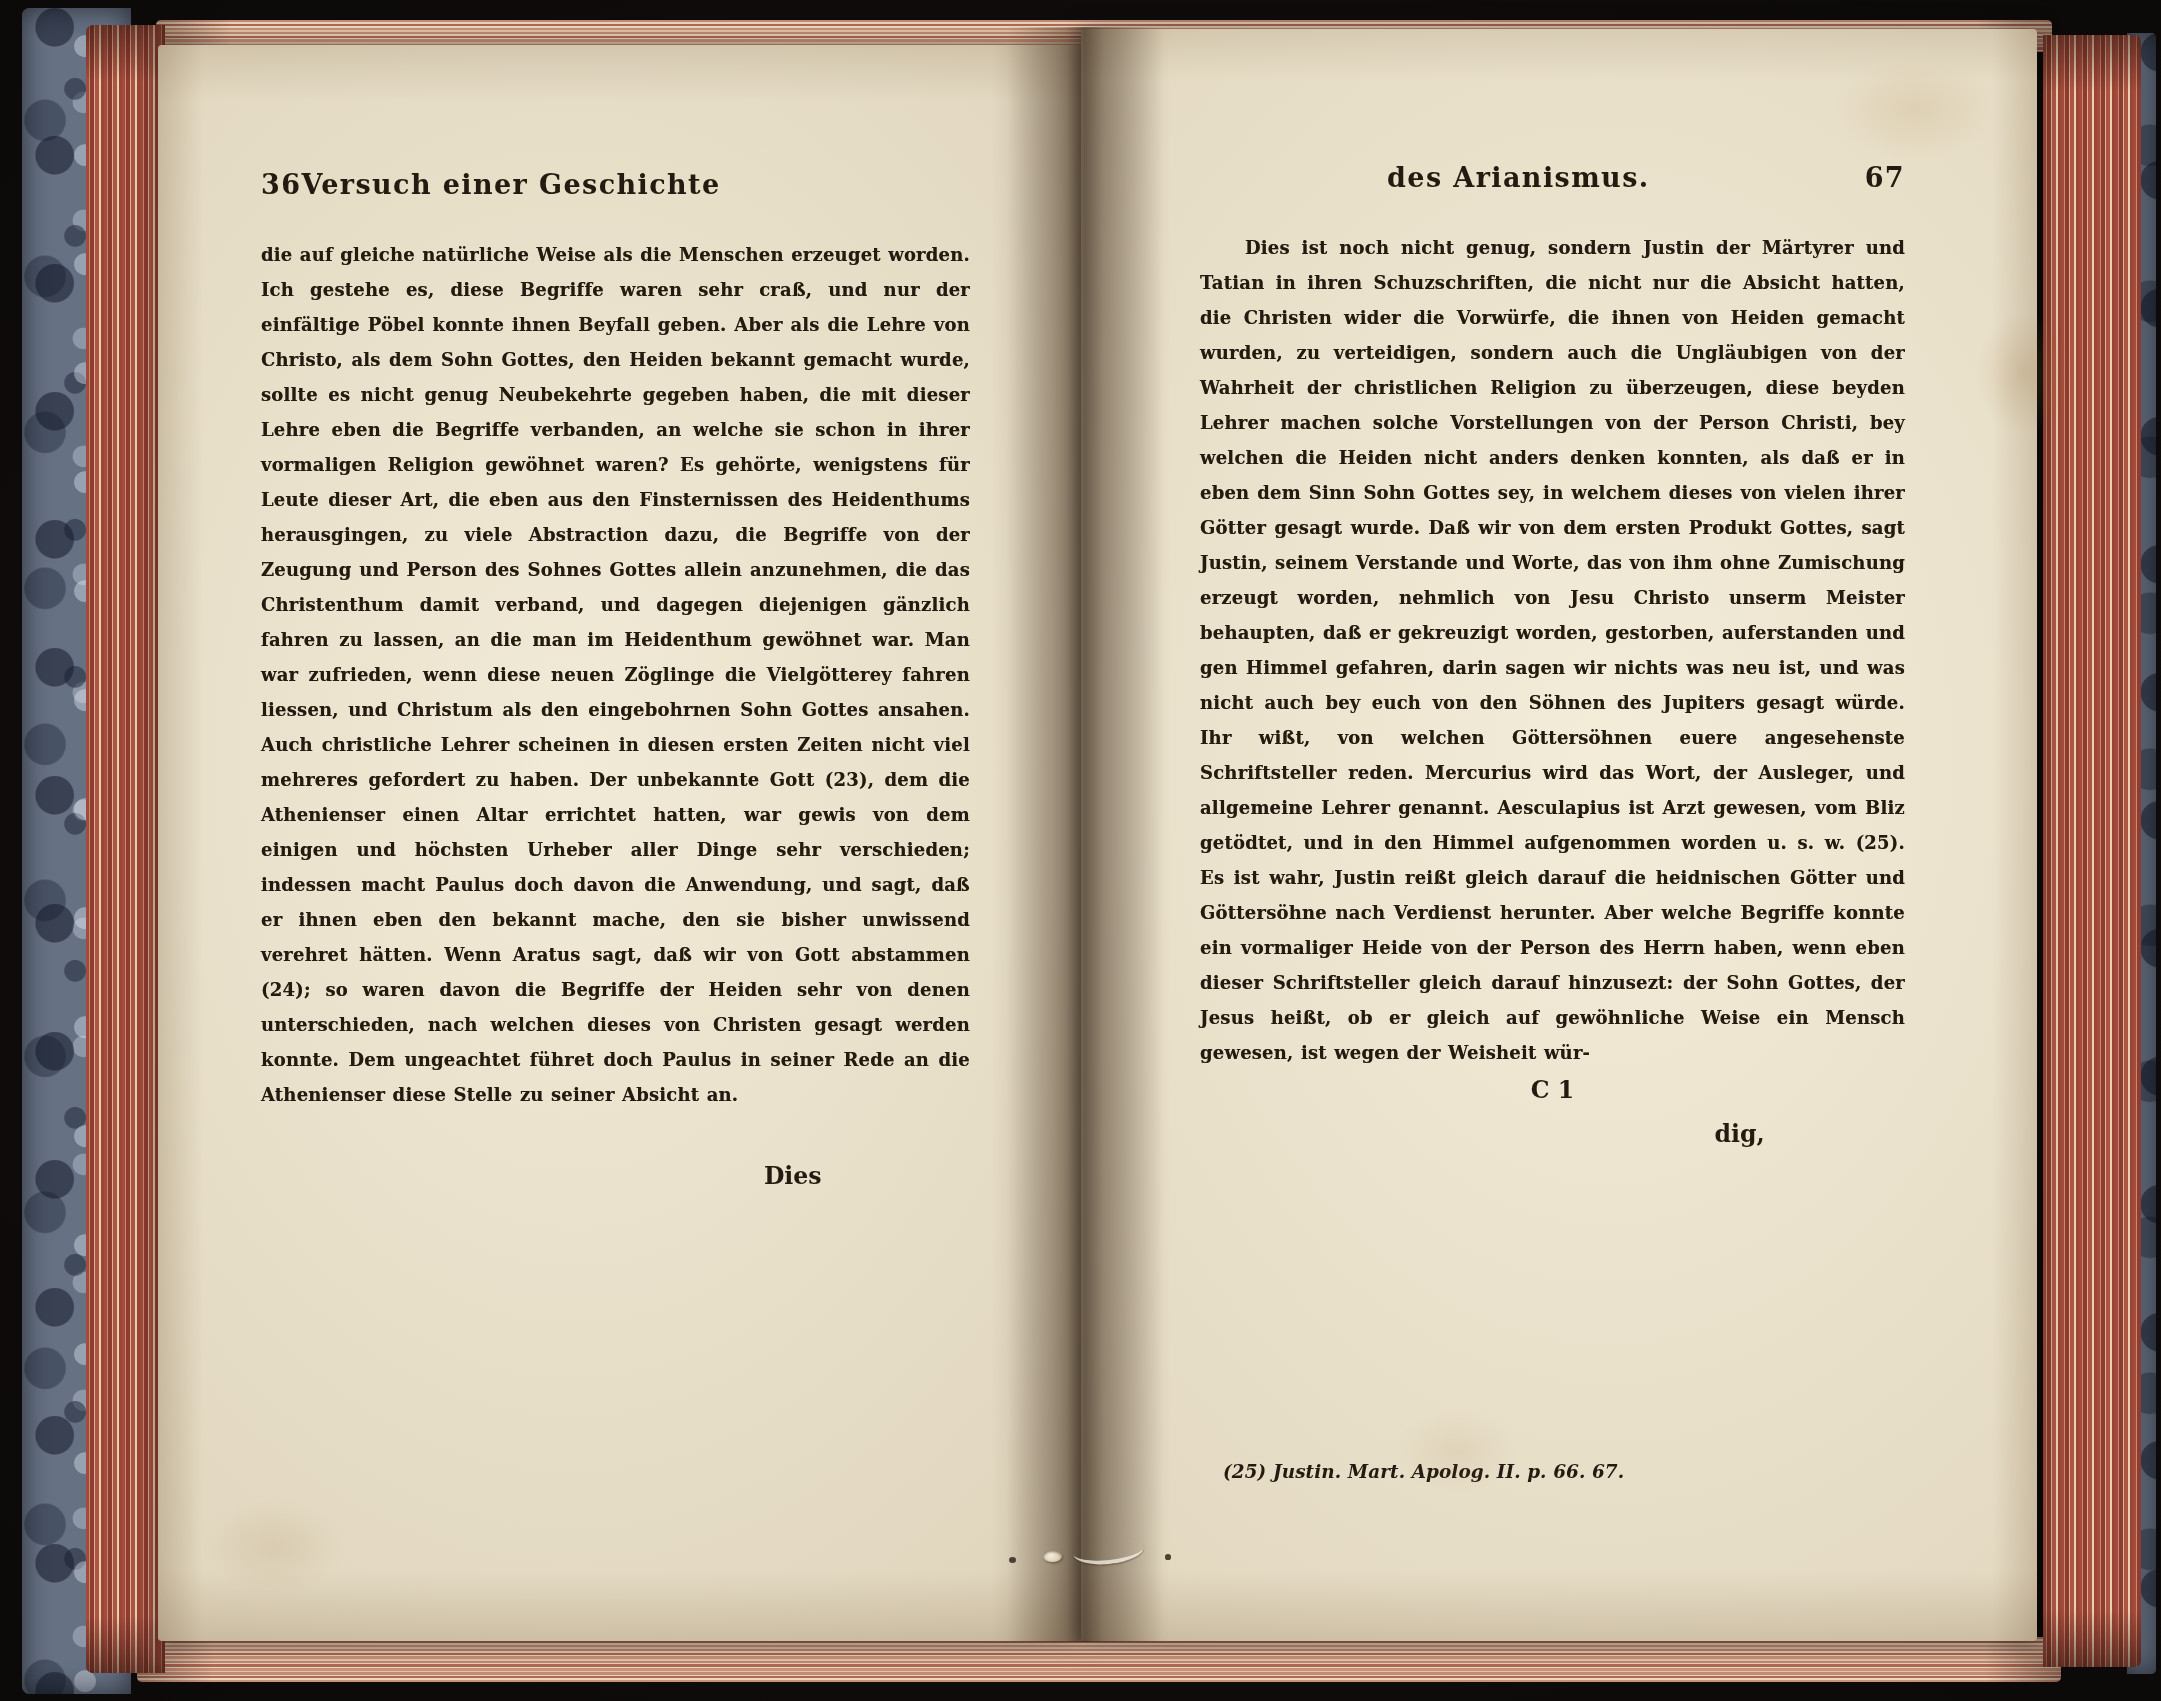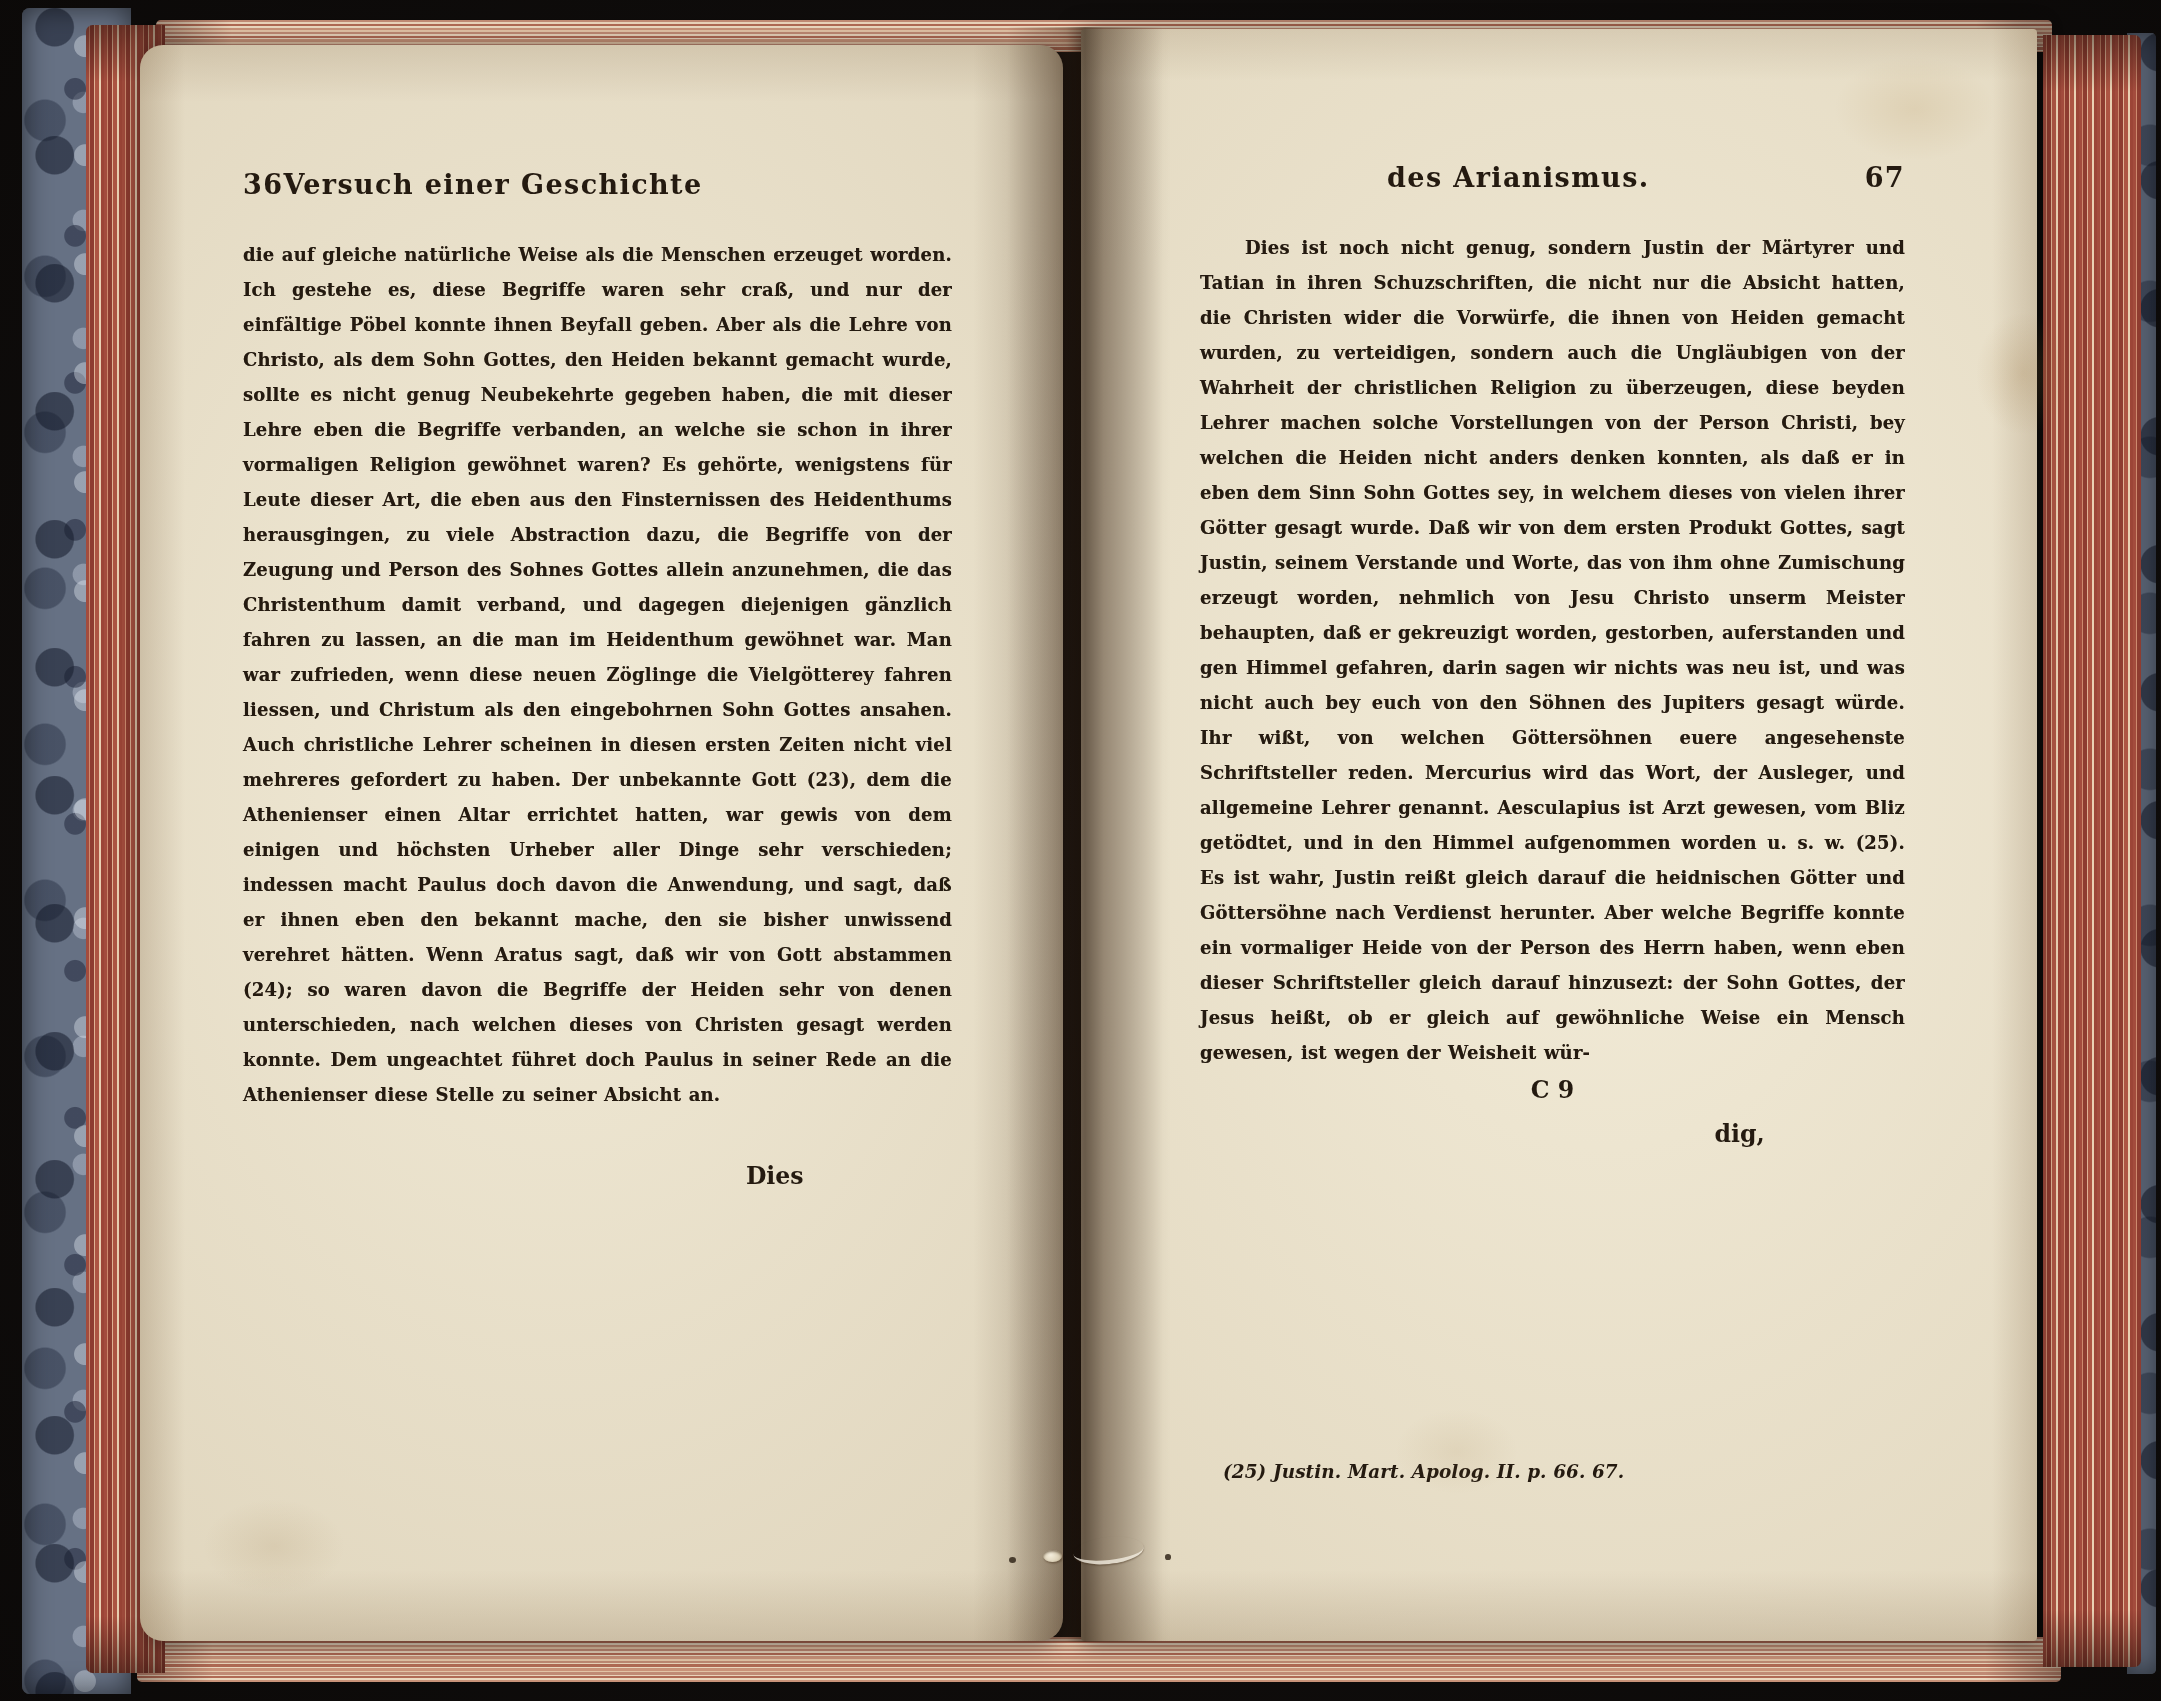--- a/index.html
+++ b/index.html
@@ -57,29 +57,28 @@
   .edge-bottom { left: 137px; top: 1637px; width: 1924px; height: 45px; border-radius: 0 0 4.7px 4.7px; }
 
   
   .page {
     position: absolute;
     color: #241a10;
     border-radius: 3.8px;
     box-shadow: 0 2.8px 23.6px rgba(0,0,0,.55);
   }
   .page-left {
-    left: 140px; top: 45px; width: 923px; height: 1596px;
+    left: 158px; top: 45px; width: 923px; height: 1596px;
     background-color: #e9e0c8;
     background-image:
       radial-gradient(130% 105% at 45% 45%, rgba(255,252,240,.38), rgba(120,90,50,.14) 88%),
       linear-gradient(90deg,  rgba(110,80,45,.30), transparent 45px),
       linear-gradient(270deg, rgba(75,52,28,.40),  transparent 90px),
       linear-gradient(180deg, rgba(110,80,45,.20), transparent 57px),
       linear-gradient(0deg,   rgba(110,80,45,.24), transparent 71px);
-    border-radius: 23px;
   }
   .page-right {
     left: 1081px; top: 29px; width: 956px; height: 1612px;
     background-color: #ebe2ca;
     background-image:
       radial-gradient(130% 105% at 55% 45%, rgba(255,252,240,.40), rgba(120,90,50,.13) 88%),
       linear-gradient(270deg, rgba(110,80,45,.28), transparent 45px),
       linear-gradient(90deg,  rgba(75,52,28,.38),  transparent 90px),
       linear-gradient(180deg, rgba(110,80,45,.18), transparent 52px),
       linear-gradient(0deg,   rgba(110,80,45,.24), transparent 71px);
@@ -219,21 +218,21 @@
   </div>
 
   <div class="page page-right">
     <div class="page-inner">
       <div class="page-header">
         <span class="header-title">des Arianismus.</span>
         <span class="page-num">67</span>
       </div>
       <div class="page-body indent-first">Dies ist noch nicht genug, sondern Justin der Märtyrer und Tatian in ihren Schuzschriften, die nicht nur die Absicht hatten, die Christen wider die Vorwürfe, die ihnen von Heiden gemacht wurden, zu verteidigen, sondern auch die Ungläubigen von der Wahrheit der christlichen Religion zu überzeugen, diese beyden Lehrer machen solche Vorstellungen von der Person Christi, bey welchen die Heiden nicht anders denken konnten, als daß er in eben dem Sinn Sohn Gottes sey, in welchem dieses von vielen ihrer Götter gesagt wurde. Daß wir von dem ersten Produkt Gottes, sagt Justin, seinem Verstande und Worte, das von ihm ohne Zumischung erzeugt worden, nehmlich von Jesu Christo unserm Meister behaupten, daß er gekreuzigt worden, gestorben, auferstanden und gen Himmel gefahren, darin sagen wir nichts was neu ist, und was nicht auch bey euch von den Söhnen des Jupiters gesagt würde. Ihr wißt, von welchen Göttersöhnen euere angesehenste Schriftsteller reden. Mercurius wird das Wort, der Ausleger, und allgemeine Lehrer genannt. Aesculapius ist Arzt gewesen, vom Bliz getödtet, und in den Himmel aufgenommen worden u. s. w. (25). Es ist wahr, Justin reißt gleich darauf die heidnischen Götter und Göttersöhne nach Verdienst herunter. Aber welche Begriffe konnte ein vormaliger Heide von der Person des Herrn haben, wenn eben dieser Schriftsteller gleich darauf hinzusezt: der Sohn Gottes, der Jesus heißt, ob er gleich auf gewöhnliche Weise ein Mensch gewesen, ist wegen der Weisheit wür-</div>
       <div class="catch-row">
-        <span class="signature">C 9</span>
+        <span class="signature">C 1</span>
         <span class="catchword">dig,</span>
       </div>
       <div class="footnotes">(25) Justin. Mart. Apolog. II. p. 66. 67.</div>
     </div>
   </div>
 
   <div class="gutter-shadow"></div>
 
   <div class="stain stain-1"></div>
   <div class="stain stain-2"></div>

